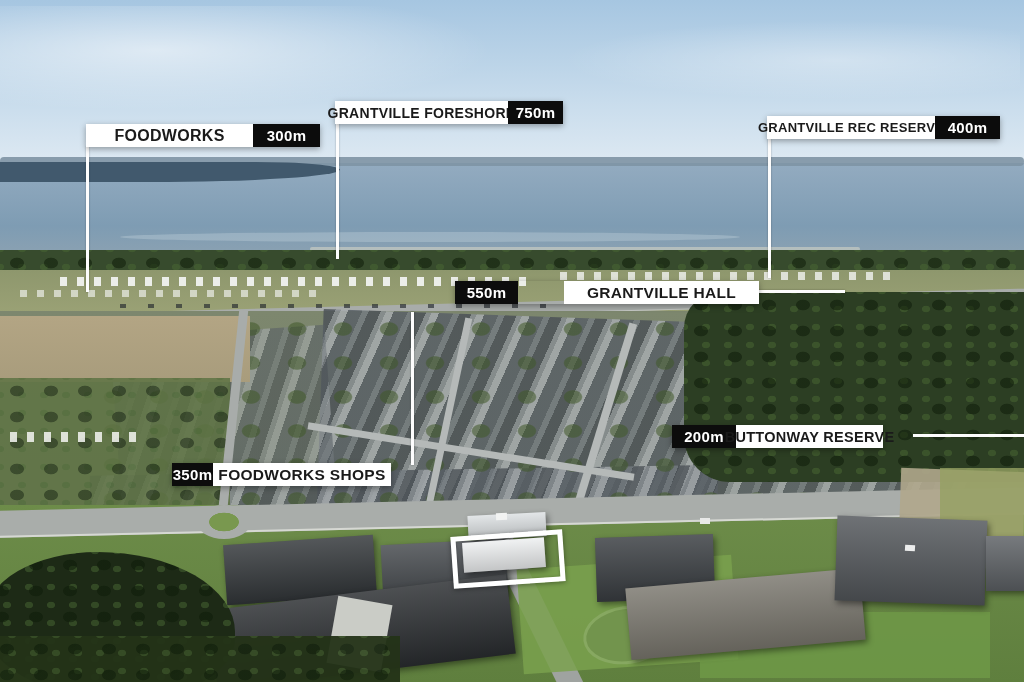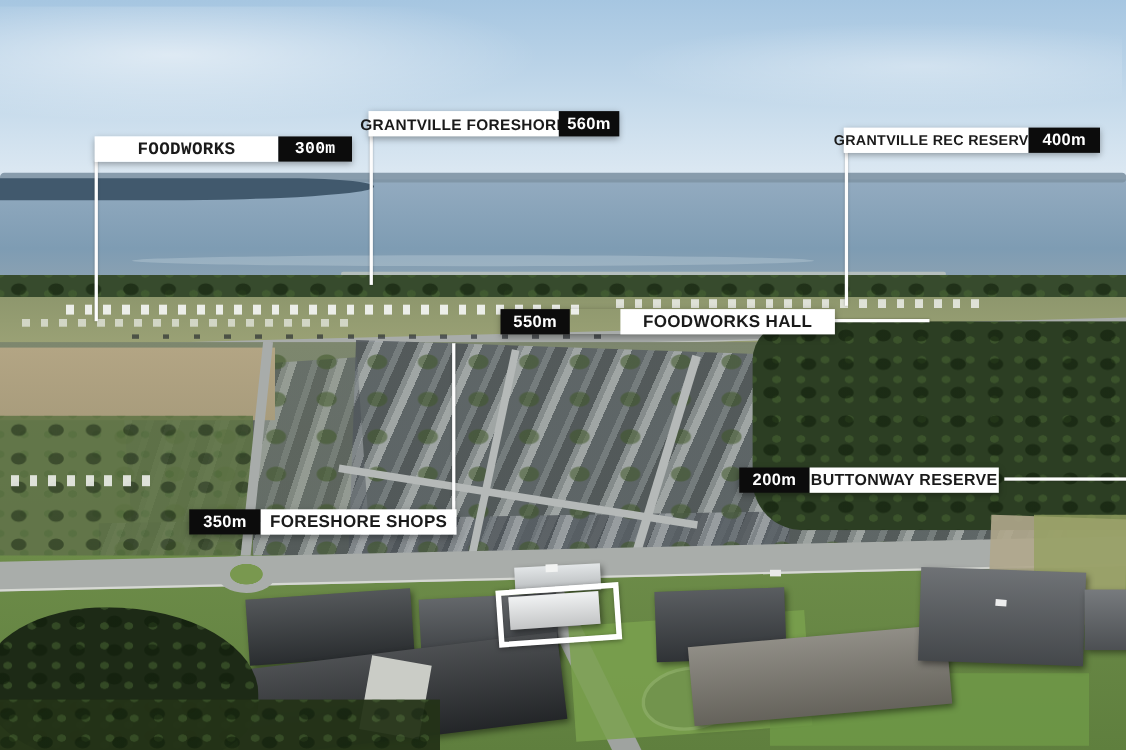--- a/index.html
+++ b/index.html
@@ -142,43 +142,43 @@
               background-color:#eef0f1;transform:rotate(-4deg);"></div>
   <div class="outline"></div>
 
   <div class="leader" style="left:86px;top:146px;width:3px;height:146px;"></div>
   <div class="leader" style="left:336px;top:123px;width:3px;height:136px;"></div>
   <div class="leader" style="left:768px;top:138px;width:3px;height:140px;"></div>
   <div class="leader" style="left:712px;top:290px;width:133px;height:3px;"></div>
   <div class="leader" style="left:913px;top:434px;width:111px;height:3px;"></div>
   <div class="leader" style="left:411px;top:312px;width:3px;height:153px;"></div>
 
-  <div class="callout" style="left:86px;top:124px;font-family:Liberation Mono, monospace;">
+  <div class="callout" style="left:86px;top:124px;">
     <span class="co-name" style="width:167px;font-size:16px;">FOODWORKS</span>
     <span class="co-dist" style="width:67px;">300m</span>
   </div>
 
   <div class="callout" style="left:335px;top:101px;">
     <span class="co-name" style="width:173px;font-size:14px;">GRANTVILLE FORESHORE</span>
-    <span class="co-dist" style="width:55px;">560m</span>
+    <span class="co-dist" style="width:55px;">750m</span>
   </div>
 
   <div class="callout" style="left:767px;top:116px;">
     <span class="co-name" style="width:168px;font-size:13px;">GRANTVILLE REC RESERVE</span>
     <span class="co-dist" style="width:65px;">400m</span>
   </div>
 
   <div class="callout" style="left:455px;top:281px;gap:46px;">
     <span class="co-dist" style="width:63px;">550m</span>
-    <span class="co-name" style="width:195px;font-size:15.5px;">FOODWORKS HALL</span>
+    <span class="co-name" style="width:195px;font-size:15.5px;">GRANTVILLE HALL</span>
   </div>
 
   <div class="callout" style="left:672px;top:425px;text-align:center;">
     <span class="co-dist" style="width:64px;">200m</span>
-    <span class="co-name" style="width:172px;font-size:14.5px;">BUTTONWAY RESERVE</span>
+    <span class="co-name" style="width:147px;font-size:14.5px;">BUTTONWAY RESERVE</span>
   </div>
 
   <div class="callout" style="left:172px;top:463px;">
-    <span class="co-dist" style="width:65px;">350m</span>
-    <span class="co-name" style="width:178px;font-size:15.5px;">FORESHORE SHOPS</span>
+    <span class="co-dist" style="width:41px;">350m</span>
+    <span class="co-name" style="width:178px;font-size:15.5px;">FOODWORKS SHOPS</span>
   </div>
 
 </div>
 
 </body></html>

